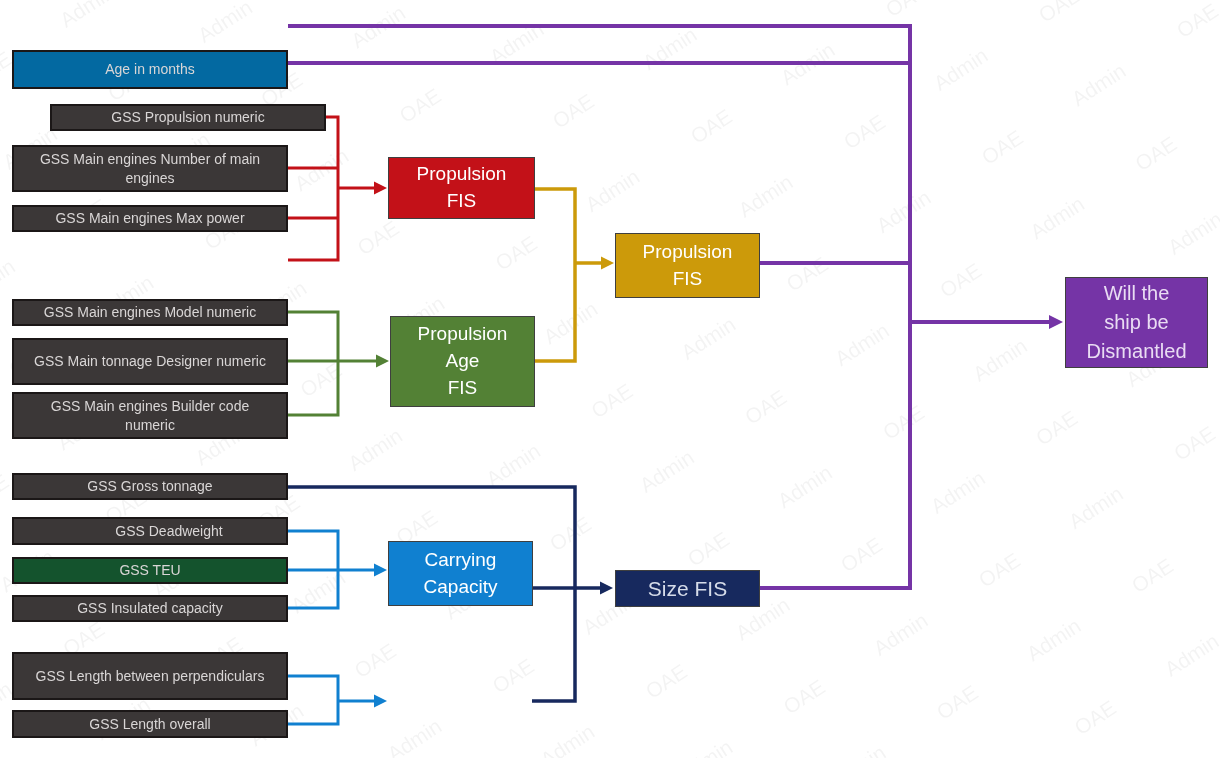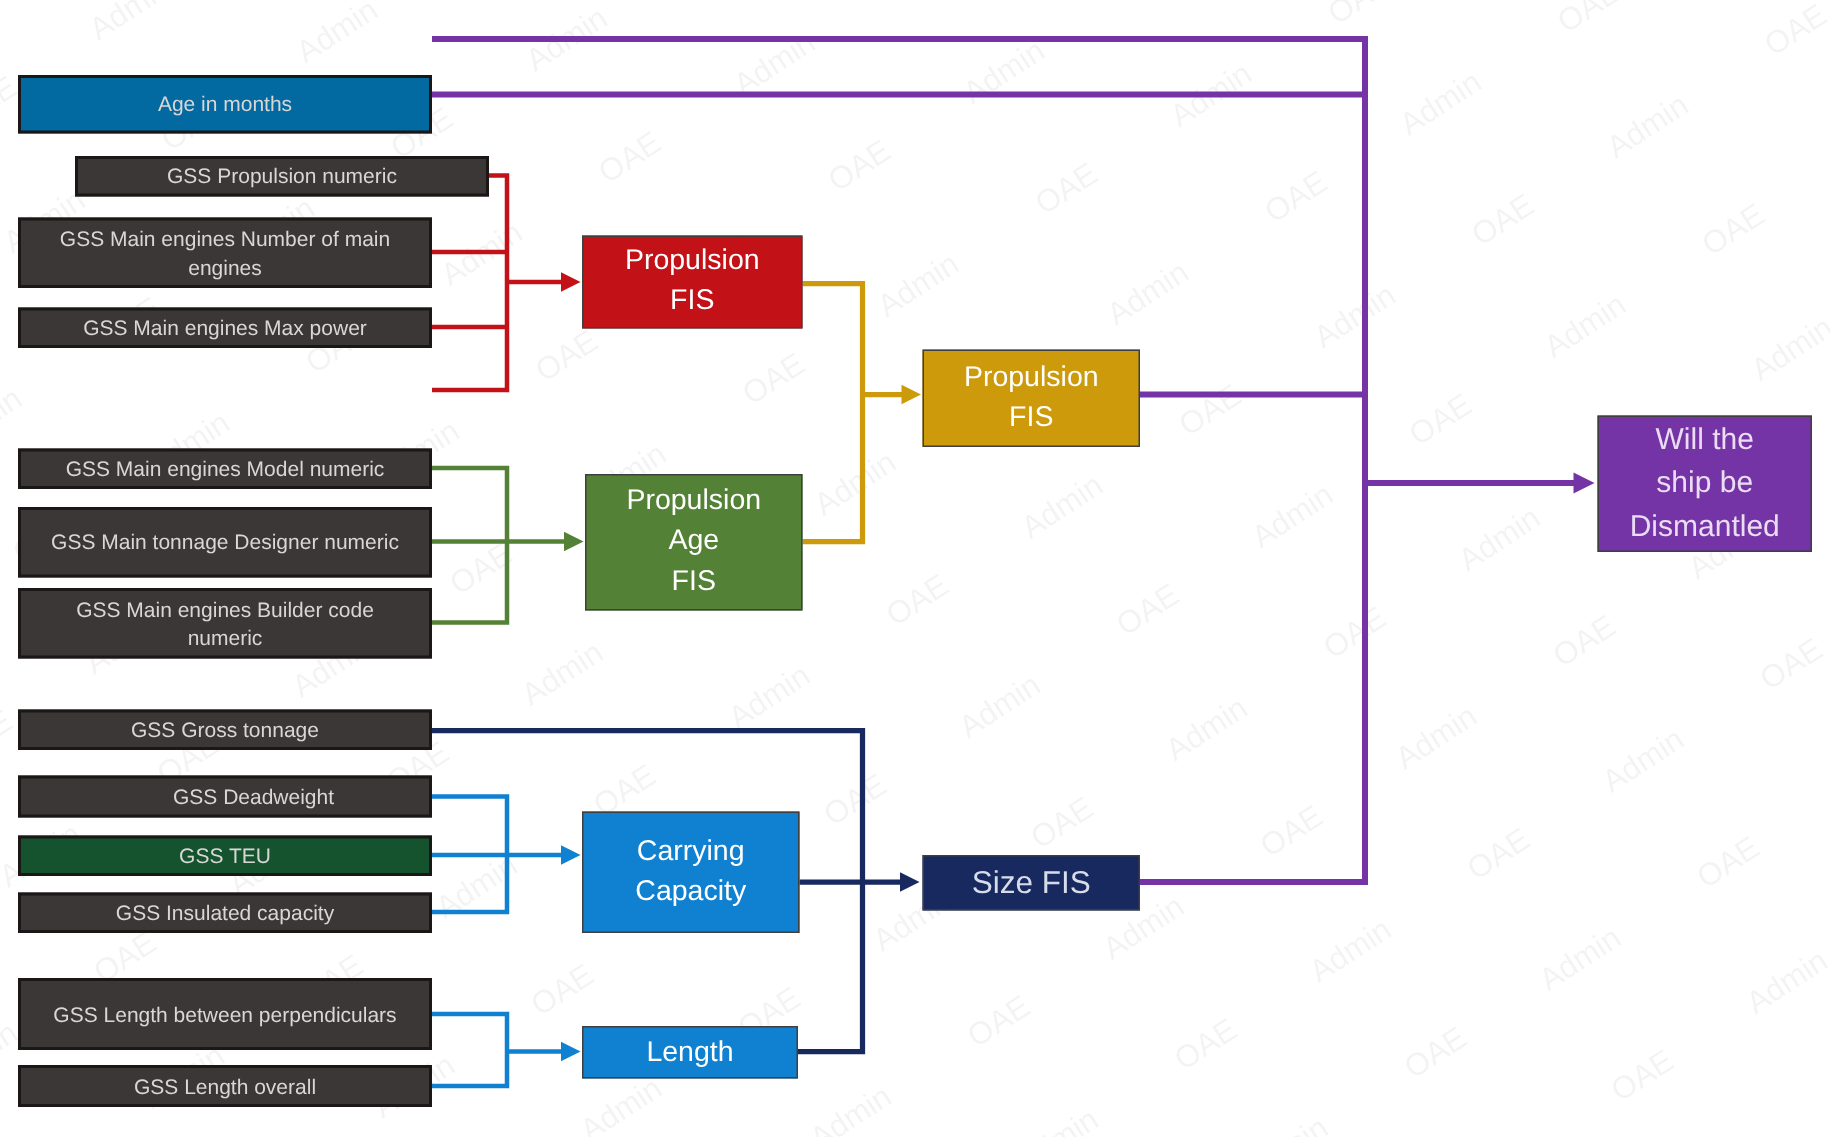--- a/index.html
+++ b/index.html
@@ -74,24 +74,23 @@
   <div class="node" style="left: 388px; top: 157px; width: 147px; height: 62px; font-size: 19px; line-height: 1.4; background: rgb(195, 17, 24); border-color: rgb(63, 63, 63); color: rgb(255, 255, 255);">Propulsion
 FIS</div>
 
   <div class="node" style="left: 390px; top: 316px; width: 145px; height: 91px; font-size: 19px; line-height: 1.42; background: rgb(83, 129, 53); border-color: rgb(63, 63, 63); color: rgb(255, 255, 255);">Propulsion
 Age
 FIS</div>
 
   <div class="node" style="left: 615px; top: 233px; width: 145px; height: 65px; font-size: 19px; line-height: 1.4; background: rgb(204, 154, 10); border-color: rgb(63, 63, 63); color: rgb(255, 255, 255);">Propulsion
 FIS</div>
 
-  <div class="node" style="left: 388px; top: 541px; width: 145px; height: 81px; font-size: 19px; line-height: 1.4; background: rgb(16, 128, 208); border-color: rgb(63, 63, 63); color: rgb(255, 255, 255);">Carrying
+  <div class="node" style="left: 388px; top: 541px; width: 145px; height: 65px; font-size: 19px; line-height: 1.4; background: rgb(16, 128, 208); border-color: rgb(63, 63, 63); color: rgb(255, 255, 255);">Carrying
 Capacity</div>
 
-  <div class="node" style="left: 388px; top: 684px; width: 144px; height: 35px; font-size: 19px; background: rgb(16, 128, 208); border-color: rgb(63, 63, 63); color: rgb(255, 255, 255);">Length</div>
 
   <div class="node" style="left: 615px; top: 570px; width: 145px; height: 37px; font-size: 21px; background: rgb(23, 41, 94); border-color: rgb(63, 63, 63); color: rgb(214, 220, 233);">Size FIS</div>
 
   <div class="node" style="left: 1065px; top: 277px; width: 143px; height: 91px; font-size: 20px; line-height: 1.45; background: rgb(117, 52, 166); border-color: rgb(63, 63, 63); color: rgb(233, 220, 243);">Will the
 ship be
 Dismantled</div>
 
 </div>
 
 </body></html>

